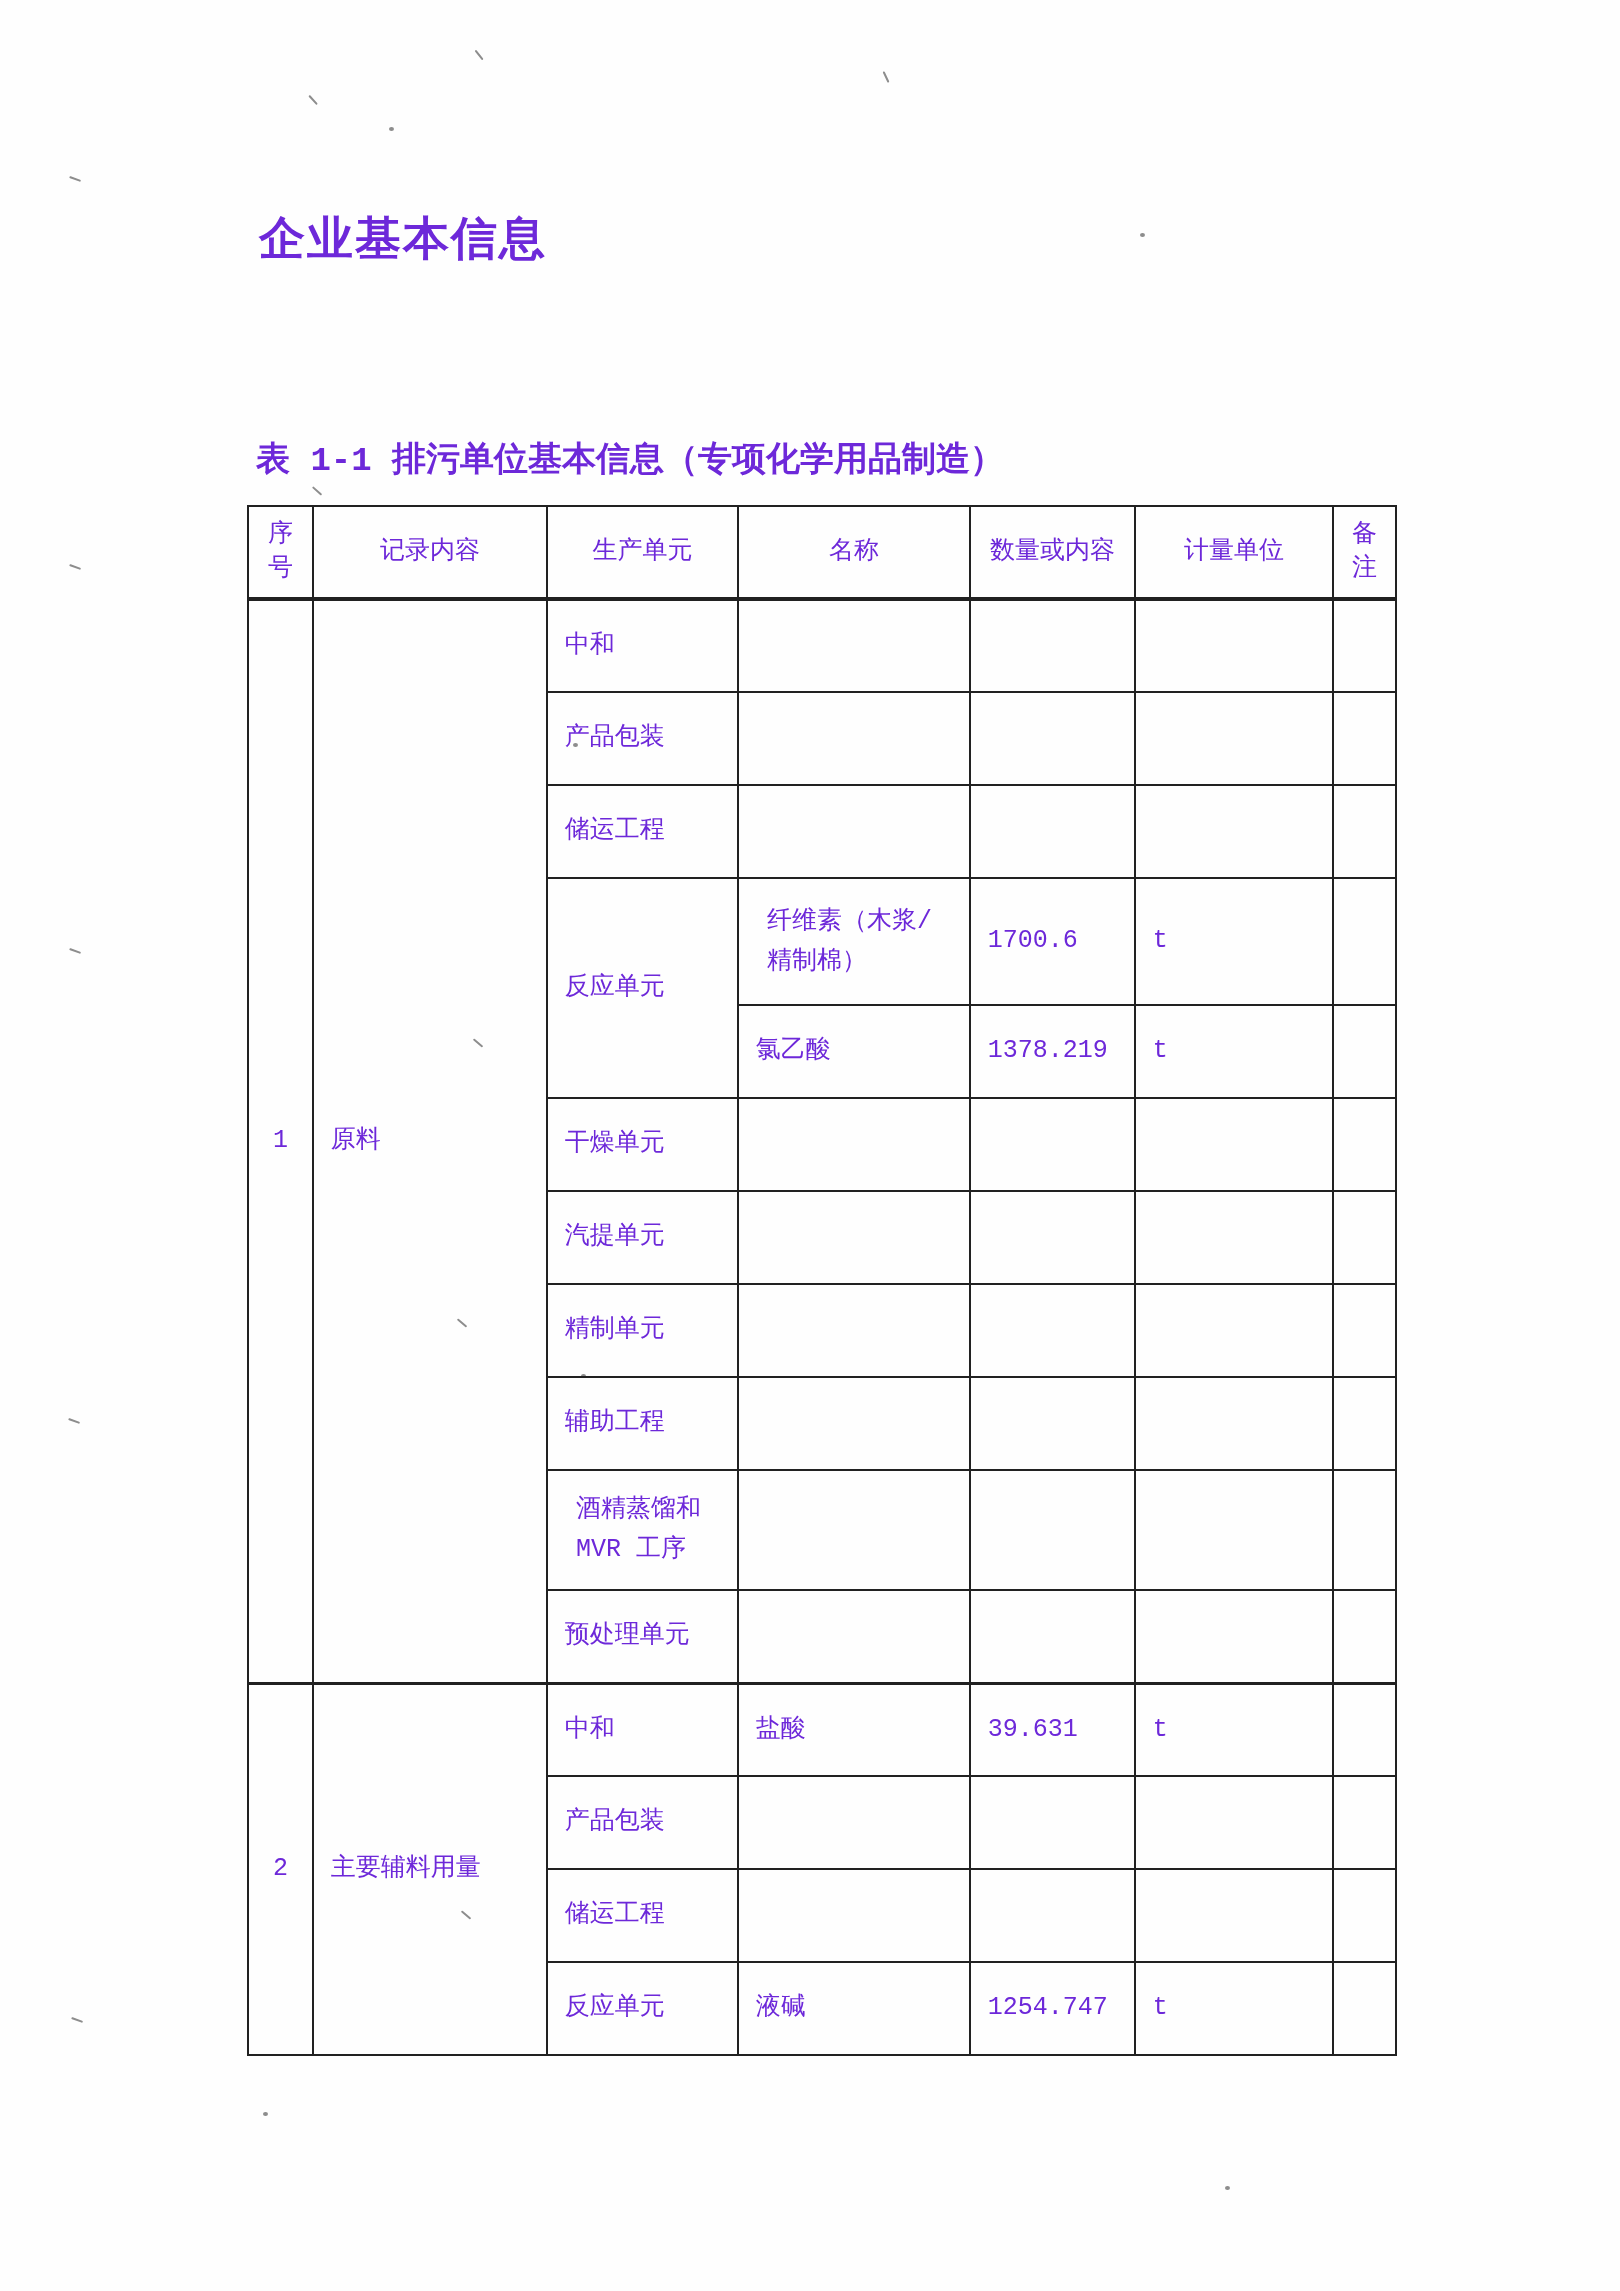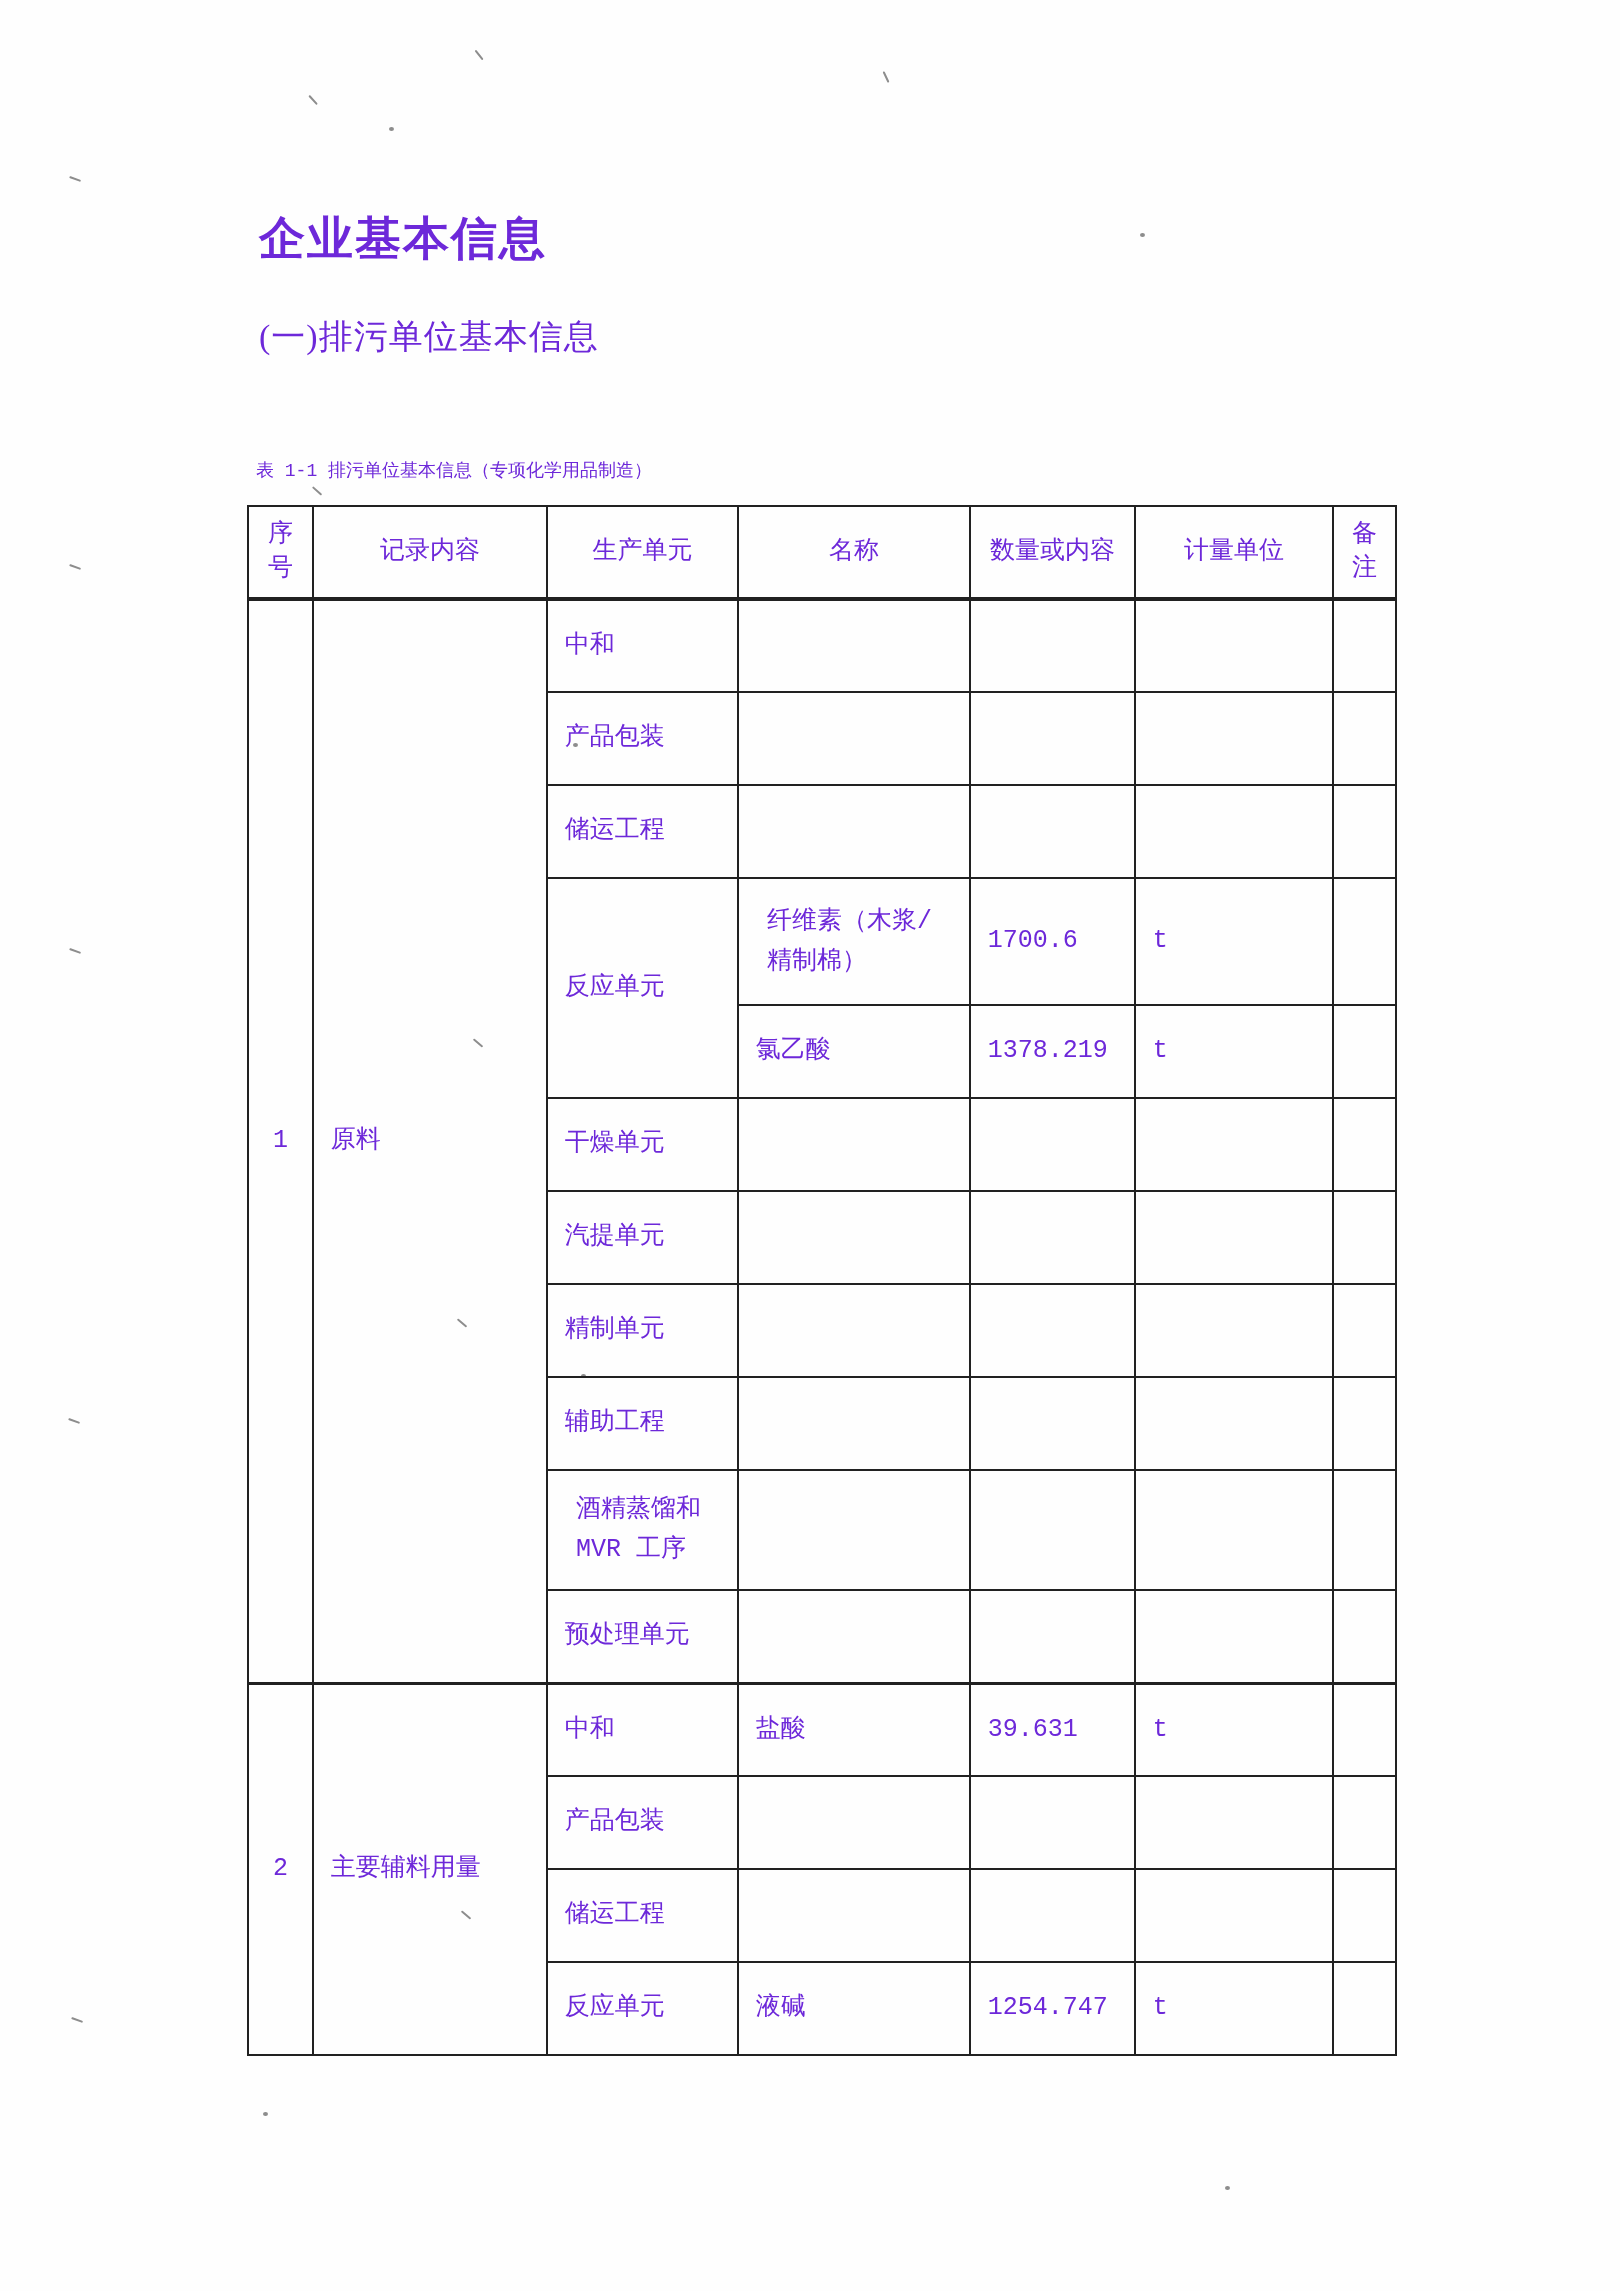--- a/index.html
+++ b/index.html
@@ -16,22 +16,22 @@
     position:absolute; left:259px; top:208px;
     font-size:46px; font-weight:700; letter-spacing:2px;
     font-family:"Liberation Serif","DejaVu Serif",serif;
   }
   .doc-subtitle {
     position:absolute; left:259px; top:314px;
     font-size:34px; font-weight:400; letter-spacing:1px;
     font-family:"Liberation Serif","DejaVu Serif",serif;
   }
   .doc-caption {
-    position:absolute; left:256px; top:458px;
-    font-size:18px; font-weight:400;
+    position:absolute; left:256px; top:436px;
+    font-size:34px; font-weight:700;
   }
   table.basic-info {
     position:absolute; left:247px; top:505px;
     border-collapse:collapse; table-layout:fixed;
     border:2.9px solid #212121;
     font-size:25px;
   }
   .basic-info th, .basic-info td {
     border:2px solid #212121;
     vertical-align:middle;
@@ -80,21 +80,20 @@
     <span class="speck tick" style="left:461px;top:1317px;transform:rotate(-50deg)"></span>
     <span class="speck dot" style="left:581px;top:1374px"></span>
     <span class="speck tick" style="left:73px;top:1415px;transform:rotate(-70deg)"></span>
     <span class="speck tick" style="left:465px;top:1909px;transform:rotate(-50deg)"></span>
     <span class="speck tick" style="left:76px;top:2014px;transform:rotate(-70deg)"></span>
     <span class="speck dot" style="left:263px;top:2112px"></span>
     <span class="speck dot" style="left:1225px;top:2186px"></span>
   </div>
 
   <div class="doc-title">企业基本信息</div>
-  <div class="doc-subtitle">(一)排污单位基本信息</div>
   <div class="doc-caption">表 1-1 排污单位基本信息（专项化学用品制造）</div>
 
   <table class="basic-info">
     <colgroup>
       <col style="width:65px">
         <col style="width:234px">
         <col style="width:191px">
       <col style="width:232px">
         <col style="width:165px">
         <col style="width:198px">

